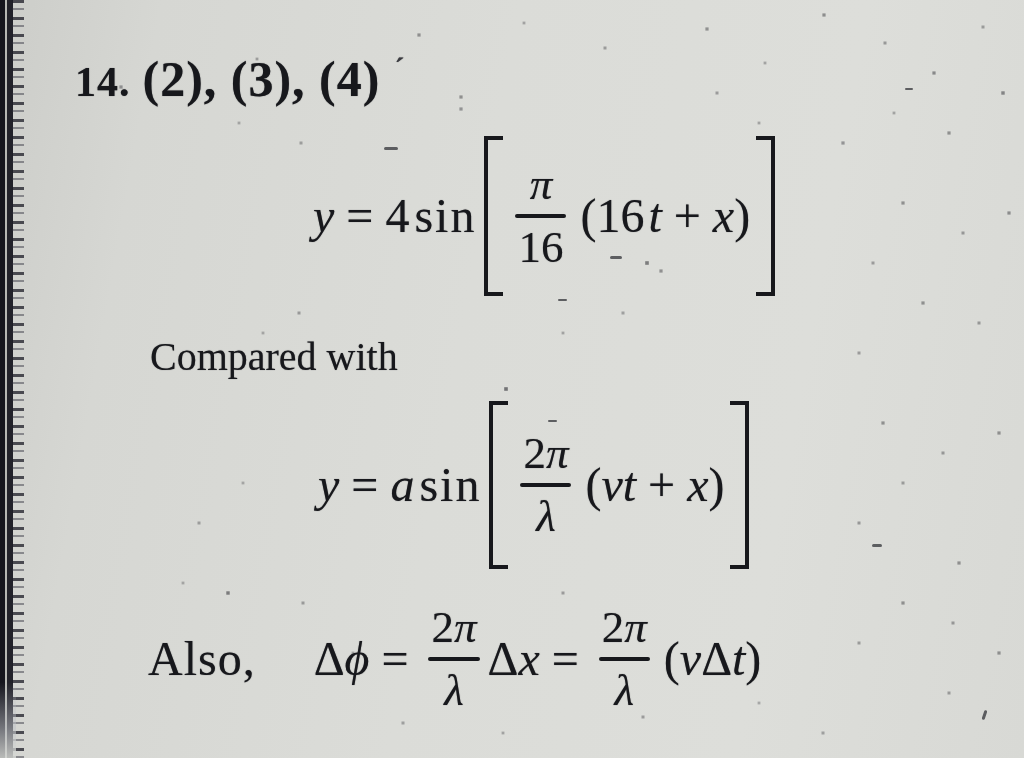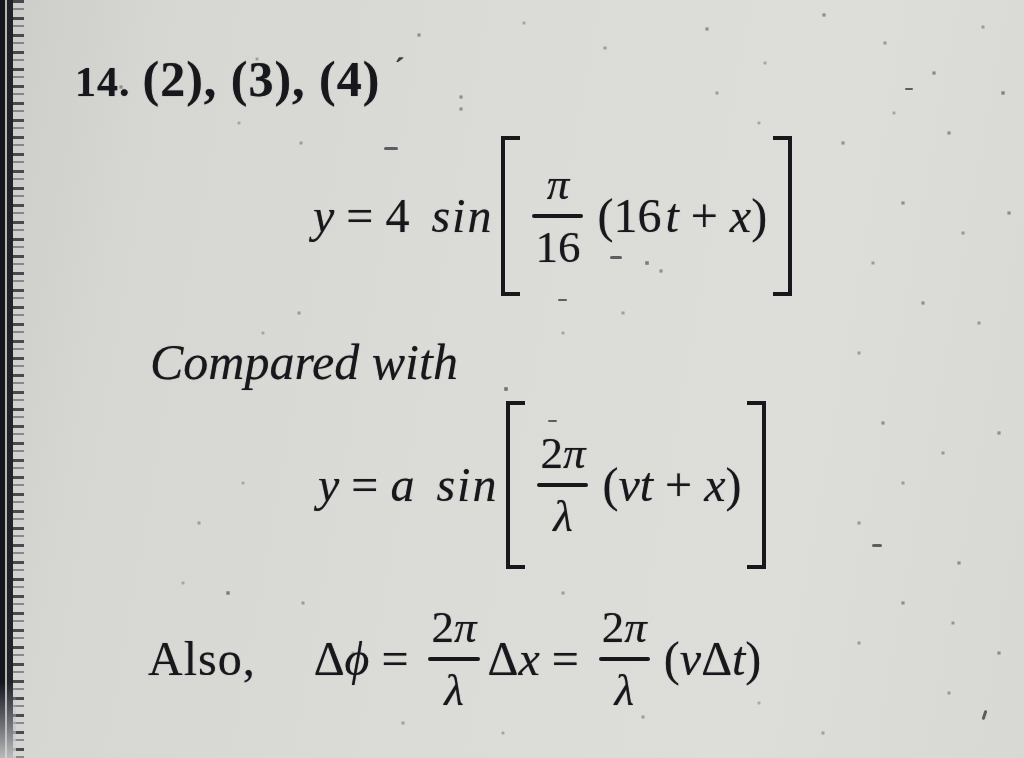--- a/index.html
+++ b/index.html
@@ -57,31 +57,31 @@
   .sm3{left:558px;top:299px;width:9px;height:2px;}
   .sm4{left:872px;top:544px;width:10px;height:3px;}
   .sm5{left:548px;top:420px;width:9px;height:2px;}
   .sm6{left:983px;top:710px;width:3px;height:10px;transform:rotate(18deg);}
   .sm7{left:905px;top:88px;width:8px;height:2px;}
   
   .hline{position:absolute;left:75px;top:50px;display:flex;align-items:baseline;font-weight:bold;}
   .qnum{font-size:42px;letter-spacing:1px;}
   .answers{font-size:50px;margin-left:12px;letter-spacing:1px;}
   .hmark{font-size:30px;margin-left:14px;position:relative;top:-18px;color:#3a3b40;}
-  .plain{position:absolute;font-size:50px;font-style:italic;}
+  .plain{position:absolute;font-size:40px;}
   .compare{left:150px;top:333px;}
   
   .eq{position:absolute;display:flex;align-items:center;font-size:48px;}
   .eq span{line-height:1;}
   .eq1{left:313px;top:136px;height:160px;}
   .eq2{left:318px;top:401px;height:168px;}
   .eq3{left:148px;top:584px;height:150px;font-size:48px;}
   .it{font-style:italic;}
   .op{margin:0 12px;}
-  .fnname{margin:0 6px 0 22px;letter-spacing:2px;font-style:italic;}
+  .fnname{margin:0 6px 0 5px;letter-spacing:2px;}
   .frac{display:inline-flex;flex-direction:column;align-items:center;margin:0 8px;}
   .frac .fnum,.frac .fden{line-height:1;padding:0 3px;font-size:45px;display:flex;align-items:baseline;}
   .frac .bar{align-self:stretch;height:4px;background:#17181c;margin:7px 0;border-radius:2px;}
   .bracket{align-self:stretch;width:15px;border:4px solid #17181c;}
   .bracket.left{border-right:none;margin:0 4px 0 2px;}
   .bracket.right{border-left:none;margin:0 2px 0 6px;}
   .arg{display:inline-flex;align-items:baseline;margin-left:6px;}
   .arg span{line-height:1;} .gap-s{margin-left:4px;}
   .also-label{margin-right:58px;letter-spacing:1px;}
 </style>

